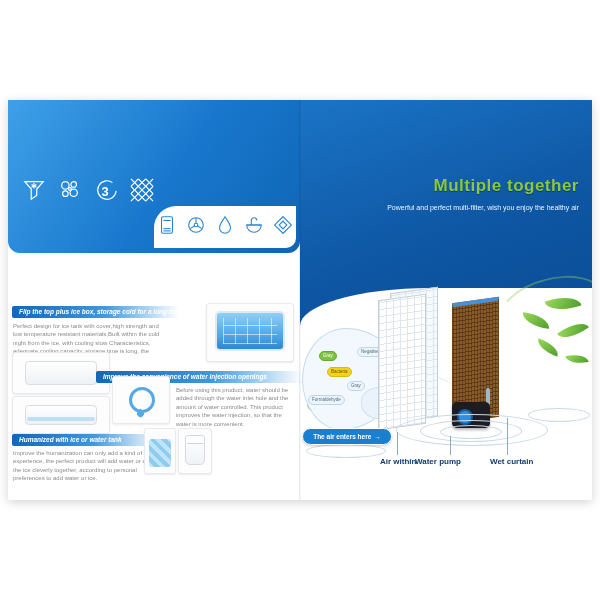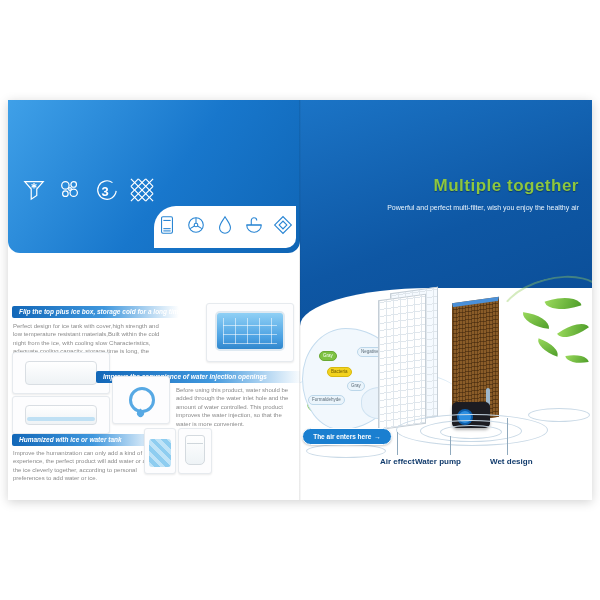--- a/index.html
+++ b/index.html
@@ -280,20 +280,20 @@
       <div class="ripple r5"></div>
 
       <div class="air-pill">
         <span>The air enters here</span>
         <span>→</span>
       </div>
 
       <div class="leader ld1"></div>
       <div class="leader ld2"></div>
       <div class="leader ld3"></div>
-      <div class="part-label pl1">Air effect</div>
+      <div class="part-label pl1">Air within</div>
       <div class="part-label pl2">Water pump</div>
-      <div class="part-label pl3">Wet design</div>
+      <div class="part-label pl3">Wet curtain</div>
     </div>
 
     <div class="gutter"></div>
   </div>
 </div>
 
 </body></html>

